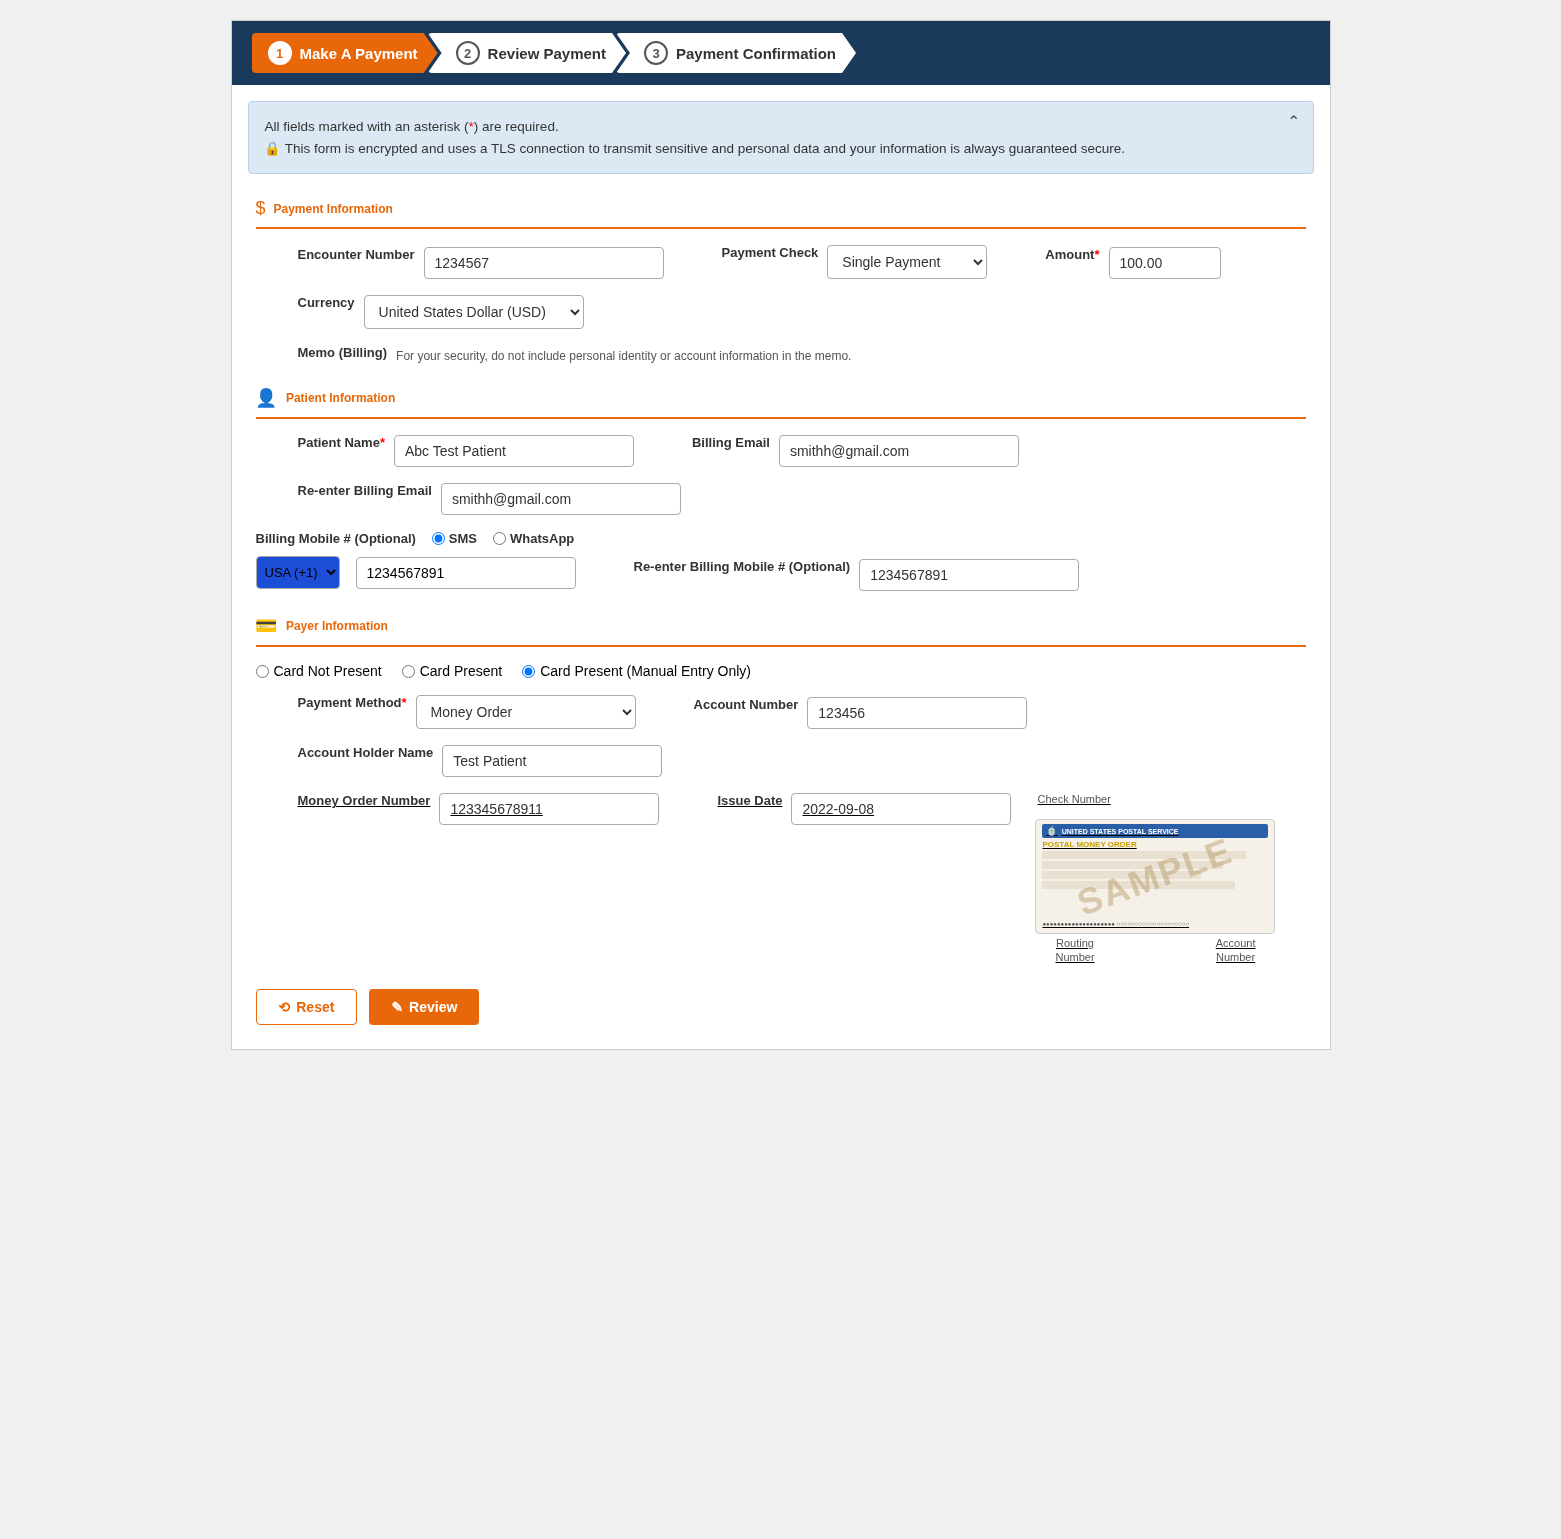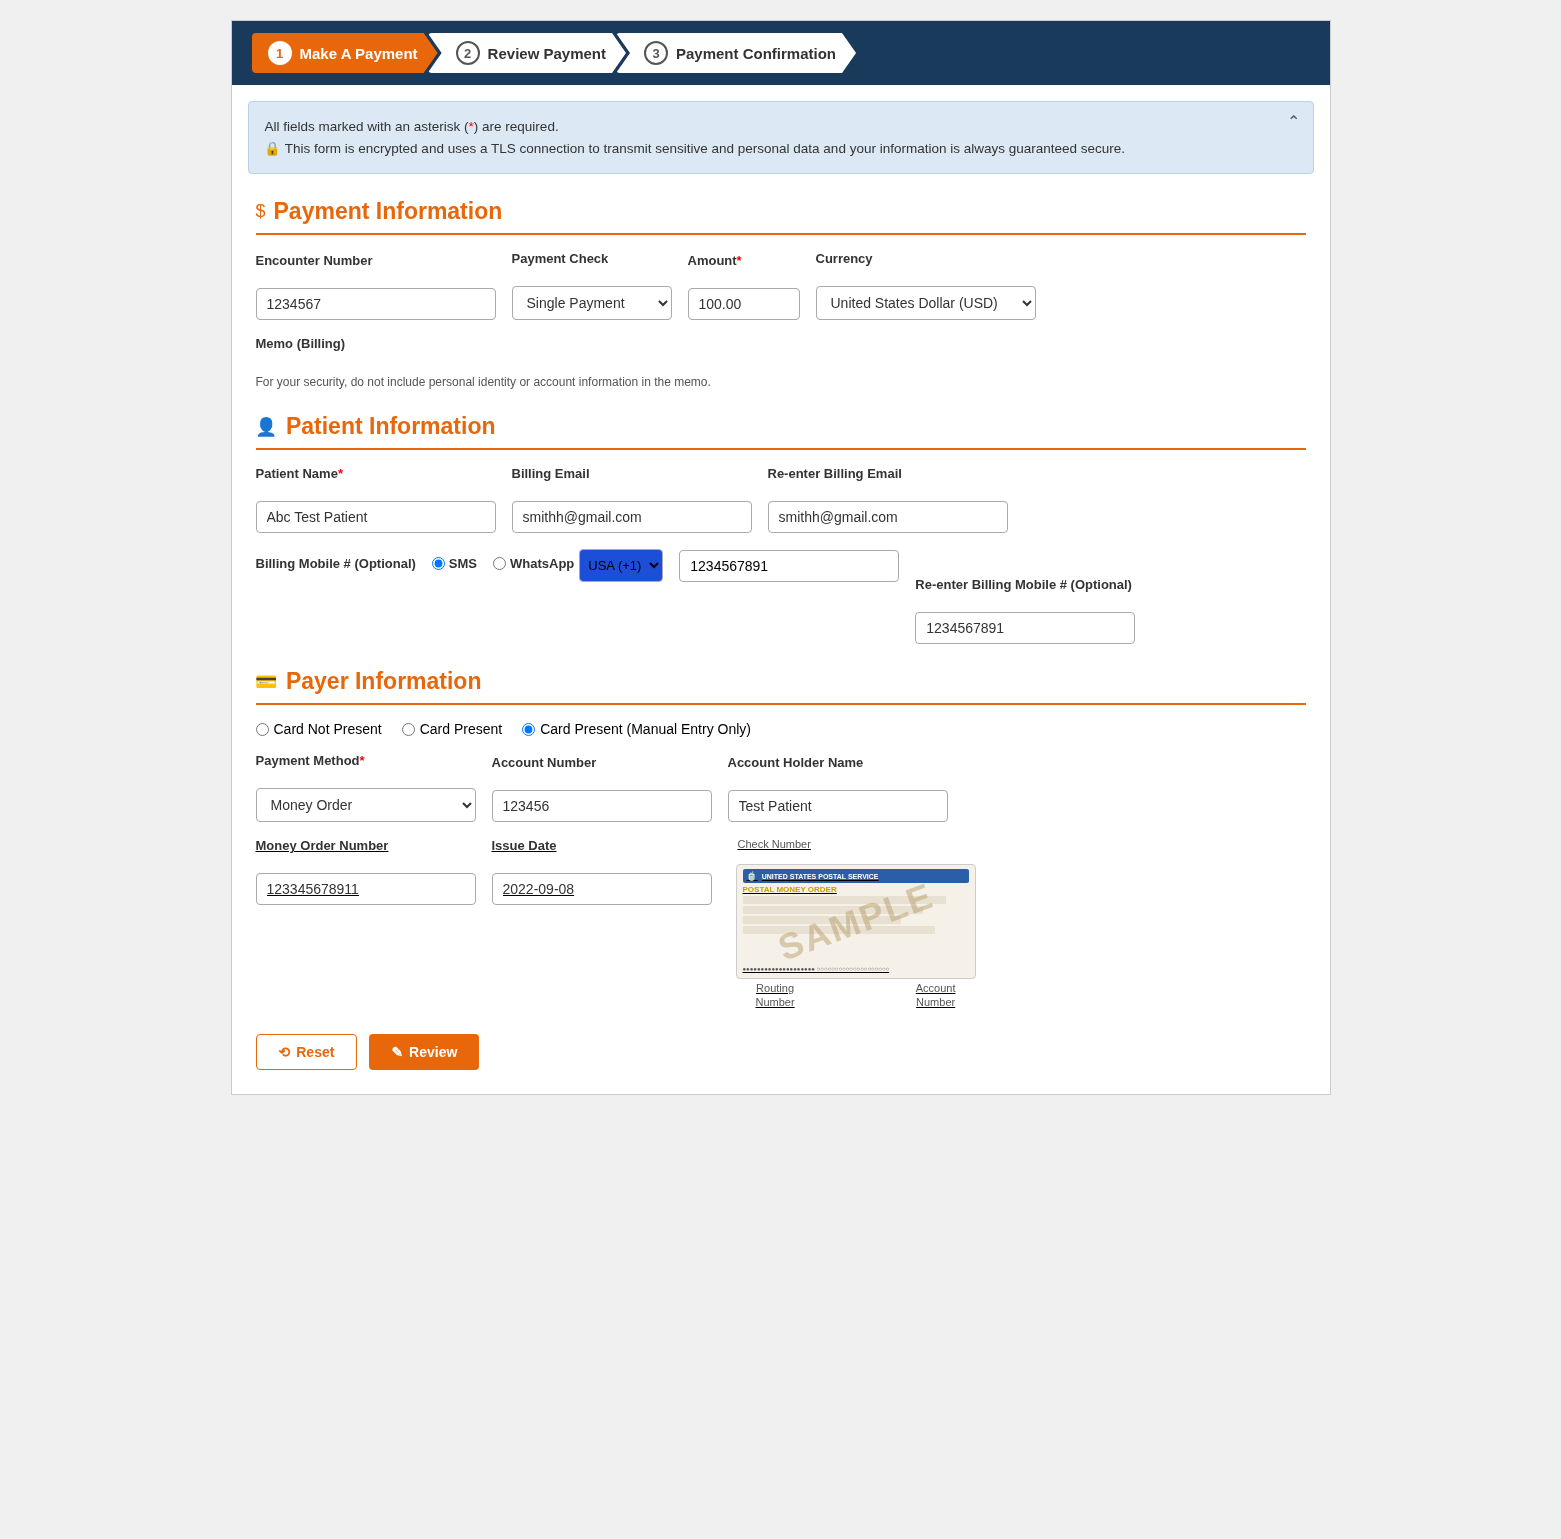--- a/index.html
+++ b/index.html
@@ -22,25 +22,25 @@
     .info-box .required-star { color: red; }
     .info-box .lock-icon { color: #2a6496; }
     .collapse-btn { position: absolute; top: 10px; right: 12px; background: none; border: none; font-size: 16px; cursor: pointer; color: #555; }
 
     
     .content { padding: 0 24px 24px; }
 
     
     .section-header { display: flex; align-items: center; gap: 8px; margin: 24px 0 16px; border-bottom: 2px solid #e8670a; padding-bottom: 8px; }
     .section-header .icon { color: #e8670a; font-size: 18px; }
-    .section-header h2 { color: #e8670a; font-size: 23px; font-weight: bold; }
+    .section-header h2 { color: #e8670a; font-size: 12px; font-weight: bold; }
 
     
     .form-row { display: flex; gap: 16px; margin-bottom: 16px; align-items: flex-end; flex-wrap: wrap; }
-    .form-group { display: flex; flex-direction: column; gap: 20px; }
+    .form-group { display: flex; flex-direction: row; gap: 9px; margin-left: 42px; }
     .form-group label { font-size: 13px; font-weight: bold; color: #333; }
     .form-group input[type="text"],
     .form-group input[type="date"],
     .form-group textarea,
     .form-group select { border: 1px solid #aaa; border-radius: 4px; padding: 7px 10px; font-size: 14px; color: #333; background: white; }
 
     .enc-num { width: 240px; }
     .pay-type { width: 160px; }
     .amount { width: 112px; }
     .currency { width: 220px; }
@@ -90,21 +90,21 @@
     .pmo-sample { position: absolute; top: 50%; left: 50%; transform: translate(-50%, -50%) rotate(-20deg); font-size: 36px; font-weight: bold; color: rgba(180,150,100,0.45); letter-spacing: 2px; white-space: nowrap; }
 
     
     .button-row { display: flex; gap: 12px; margin-top: 24px; }
     .btn-reset { background: white; border: 1px solid #e8670a; color: #e8670a; padding: 9px 22px; border-radius: 4px; font-size: 14px; font-weight: bold; cursor: pointer; display: flex; align-items: center; gap: 6px; }
     .btn-review { background: #e8670a; border: none; color: white; padding: 9px 22px; border-radius: 4px; font-size: 14px; font-weight: bold; cursor: pointer; display: flex; align-items: center; gap: 6px; }
 
     
     .check-num-label { font-size: 11px; color: #555; text-align: left; margin-left: 2px; margin-bottom: 14px; }
 
-    .form-group-mobile { display: flex; gap: 5px; }
+    .form-group-mobile { display: flex; flex-direction: column; gap: 5px; }
   </style>
 </head>
 <body>
 
 <div class="page-wrapper">
 
   <div class="stepper-bar">
     <div class="step step-active">
       <span class="step-num">1</span>
       <span>Make A Payment</span>

